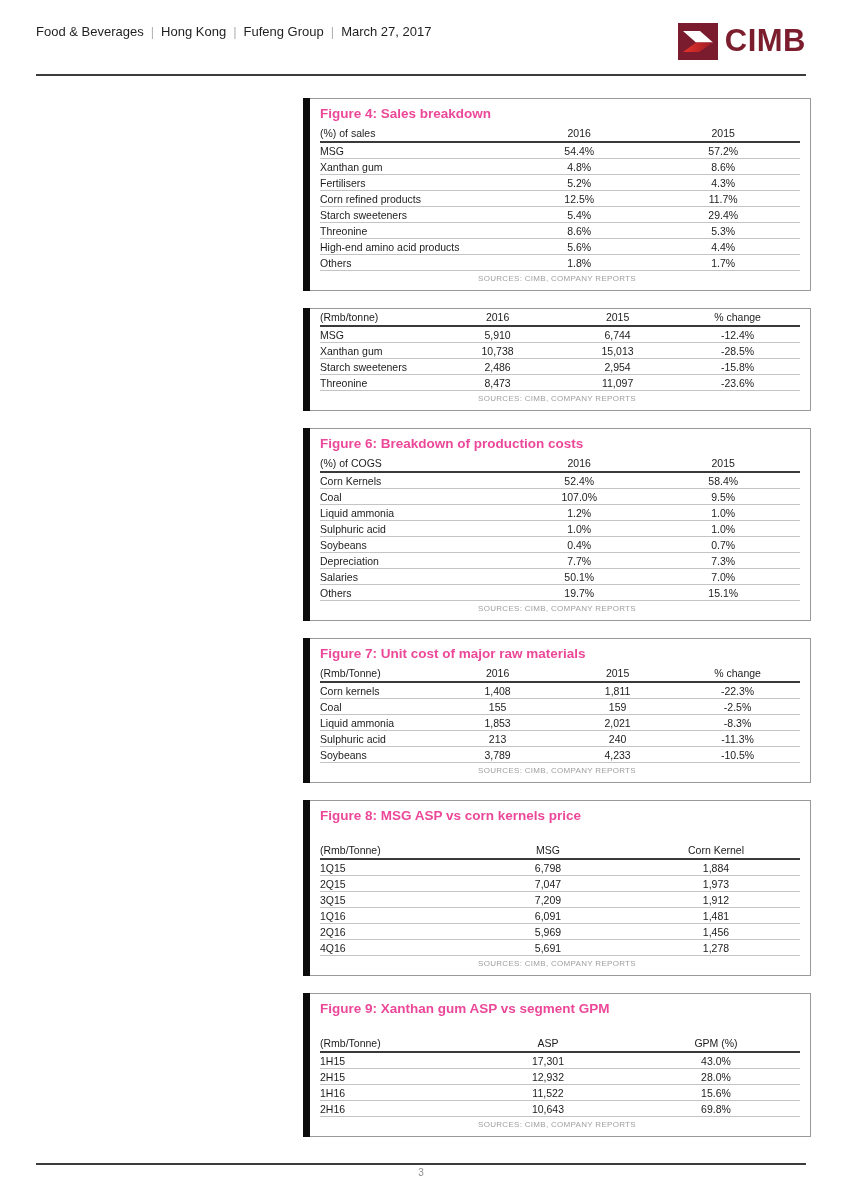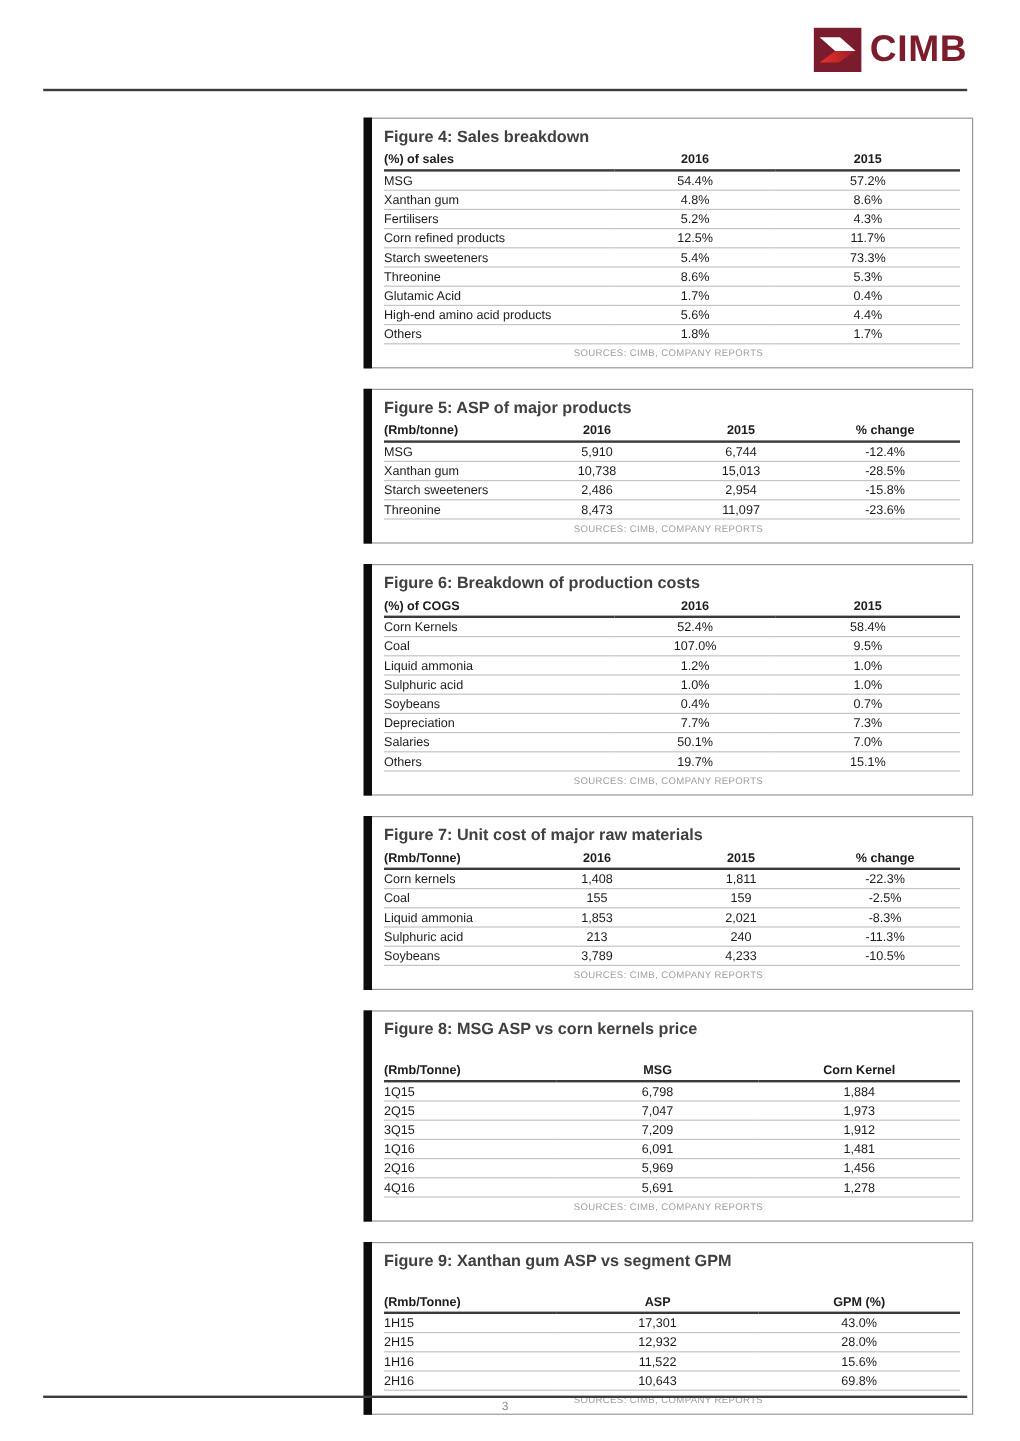--- a/index.html
+++ b/index.html
@@ -33,30 +33,30 @@
   .figures{position:absolute;left:303px;top:98px;width:508px;}
   .figure-box{
     position:relative;border:1px solid #999;background:#fff;
     margin-bottom:17px;padding-bottom:1px;
   }
   .figure-box::before{
     content:"";position:absolute;left:-1px;top:-1px;bottom:-1px;width:7px;background:#0c0c0c;
   }
   .fig-title{
     margin:0;padding:7px 10px 4px 16px;
-    font-size:13.5px;font-weight:bold;color:#404040;
+    font-size:13.5px;font-weight:bold;color:#ec4899;
   }
   .fig-table{
     width:calc(100% - 26px);margin:0 10px 0 16px;
     border-collapse:collapse;font-size:10.5px;color:#1c1c1c;
     table-layout:fixed;
   }
   .fig-table.gap-large{margin-top:15px;}
   .fig-table th{
-    font-weight:bold;border-bottom:2px solid #3a3a3a;
+    font-weight:normal;border-bottom:2px solid #3a3a3a;
     padding:2px 0;font-size:10.5px;
   }
   .fig-table td{
     border-bottom:1px solid #c4c4c4;padding:1.5px 0;
     overflow:hidden;white-space:nowrap;
   }
   .cell-l{text-align:left;}
   .cell-c{text-align:center;}
   .sources{
     padding:3px 9px 6px;text-align:center;
@@ -69,20 +69,23 @@
   .page-number{
     position:absolute;left:36px;top:1167px;width:770px;
     text-align:center;font-size:10px;color:#8f8f8f;
   }
 </style>
 </head>
 <body>
 
 <div class="page">
 
+  <div class="report-header">
+    <span class="crumb">Food &amp; Beverages</span><span class="sep">|</span><span class="crumb">Hong Kong</span><span class="sep">|</span><span class="crumb">Fufeng Group</span><span class="sep">|</span><span class="crumb">March 27, 2017</span>
+  </div>
 
   <div class="logo">
     <span style="display:inline-block;line-height:0;">
       <svg width="40" height="37" viewBox="0 0 40 37" xmlns="http://www.w3.org/2000/svg">
         <defs>
           <linearGradient id="cimbred" x1="0" y1="0" x2="1" y2="0">
             <stop offset="0" stop-color="#e8332a"></stop>
             <stop offset="1" stop-color="#9c1b26"></stop>
           </linearGradient>
         </defs>
@@ -124,48 +127,42 @@
               <td class="cell-c">4.3%</td>
             </tr>
             <tr>
               <td class="cell-l">Corn refined products</td>
               <td class="cell-c">12.5%</td>
               <td class="cell-c">11.7%</td>
             </tr>
             <tr>
               <td class="cell-l">Starch sweeteners</td>
               <td class="cell-c">5.4%</td>
-              <td class="cell-c">73.3%</td>
+              <td class="cell-c">29.4%</td>
             </tr>
             <tr>
               <td class="cell-l">Threonine</td>
               <td class="cell-c">8.6%</td>
               <td class="cell-c">5.3%</td>
             </tr>
             <tr>
-              <td class="cell-l">Glutamic Acid</td>
-              <td class="cell-c">1.7%</td>
-              <td class="cell-c">0.4%</td>
-            </tr>
-            <tr>
               <td class="cell-l">High-end amino acid products</td>
               <td class="cell-c">5.6%</td>
               <td class="cell-c">4.4%</td>
             </tr>
             <tr>
               <td class="cell-l">Others</td>
               <td class="cell-c">1.8%</td>
               <td class="cell-c">1.7%</td>
             </tr>
           </tbody>
         </table>
         <div class="sources">SOURCES: CIMB, COMPANY REPORTS</div>
       </section>
       <section class="figure-box">
-        <h2 class="fig-title">Figure 5: ASP of major products</h2>
         <table class="fig-table">
           <thead>
             <tr>
               <th class="cell-l" style="width: 24%;">(Rmb/tonne)</th>
               <th class="cell-c" style="width: 26%;">2016</th>
               <th class="cell-c" style="width: 24%;">2015</th>
               <th class="cell-c" style="width: 26%;">% change</th>
             </tr>
           </thead>
           <tbody>

